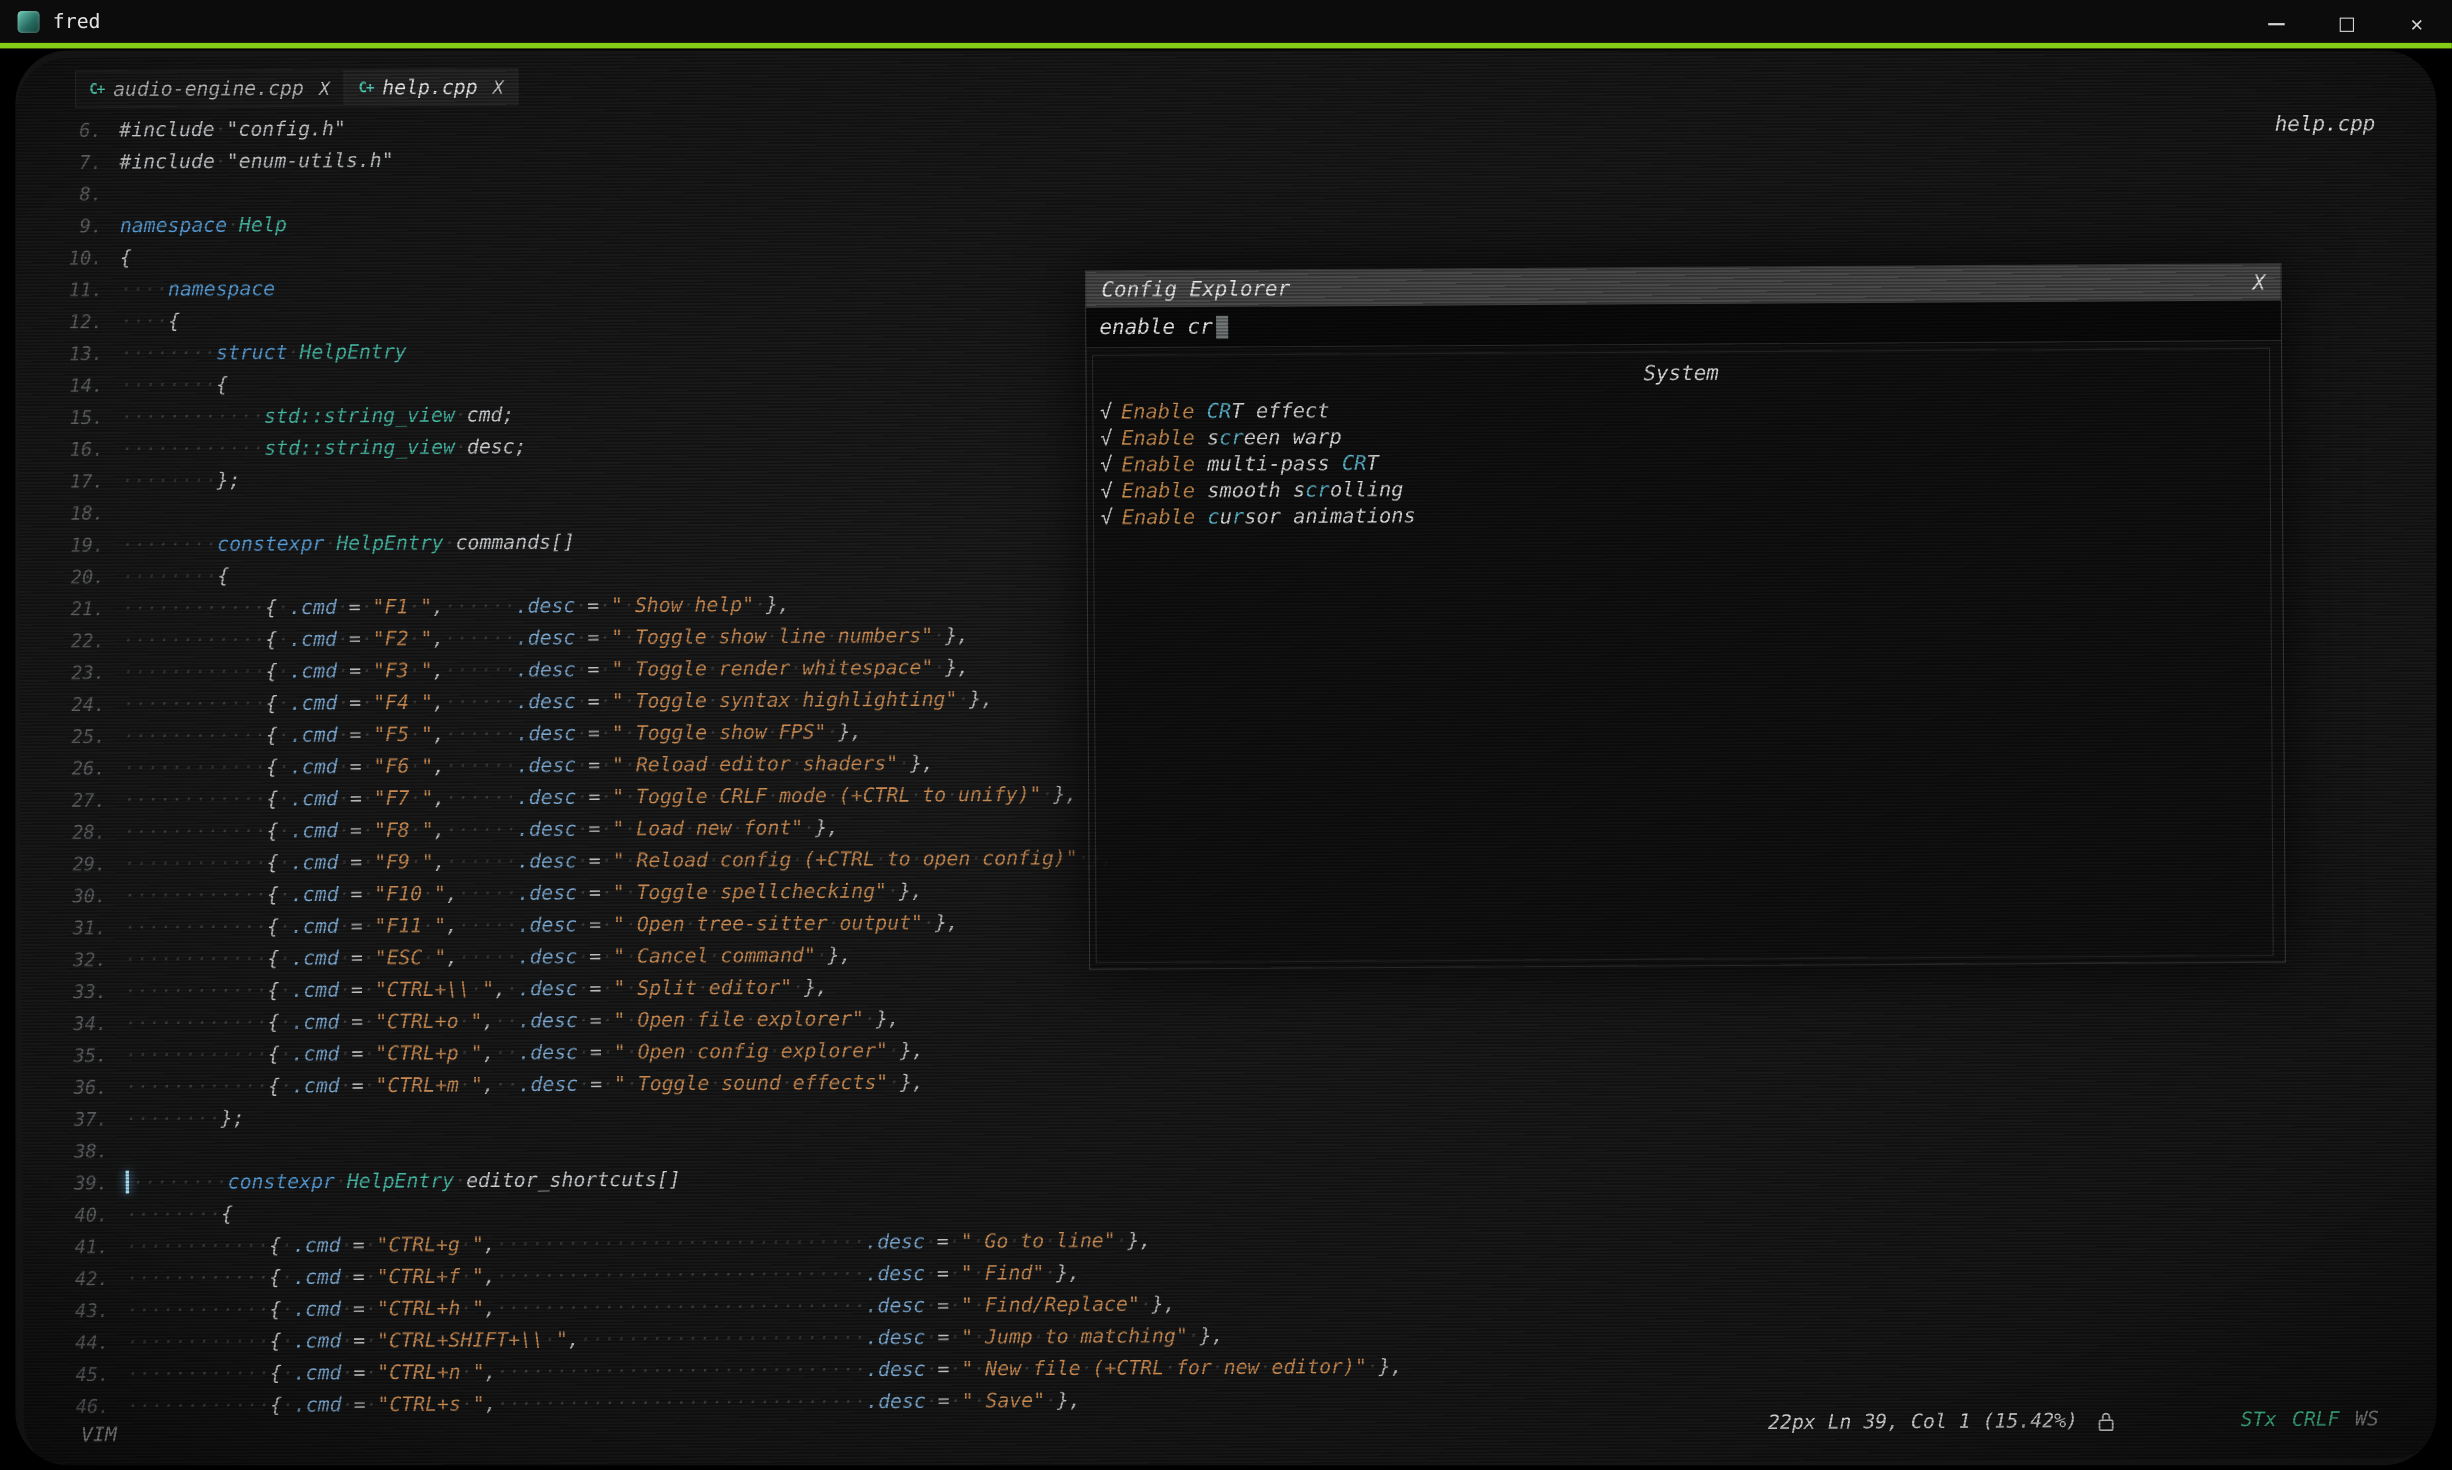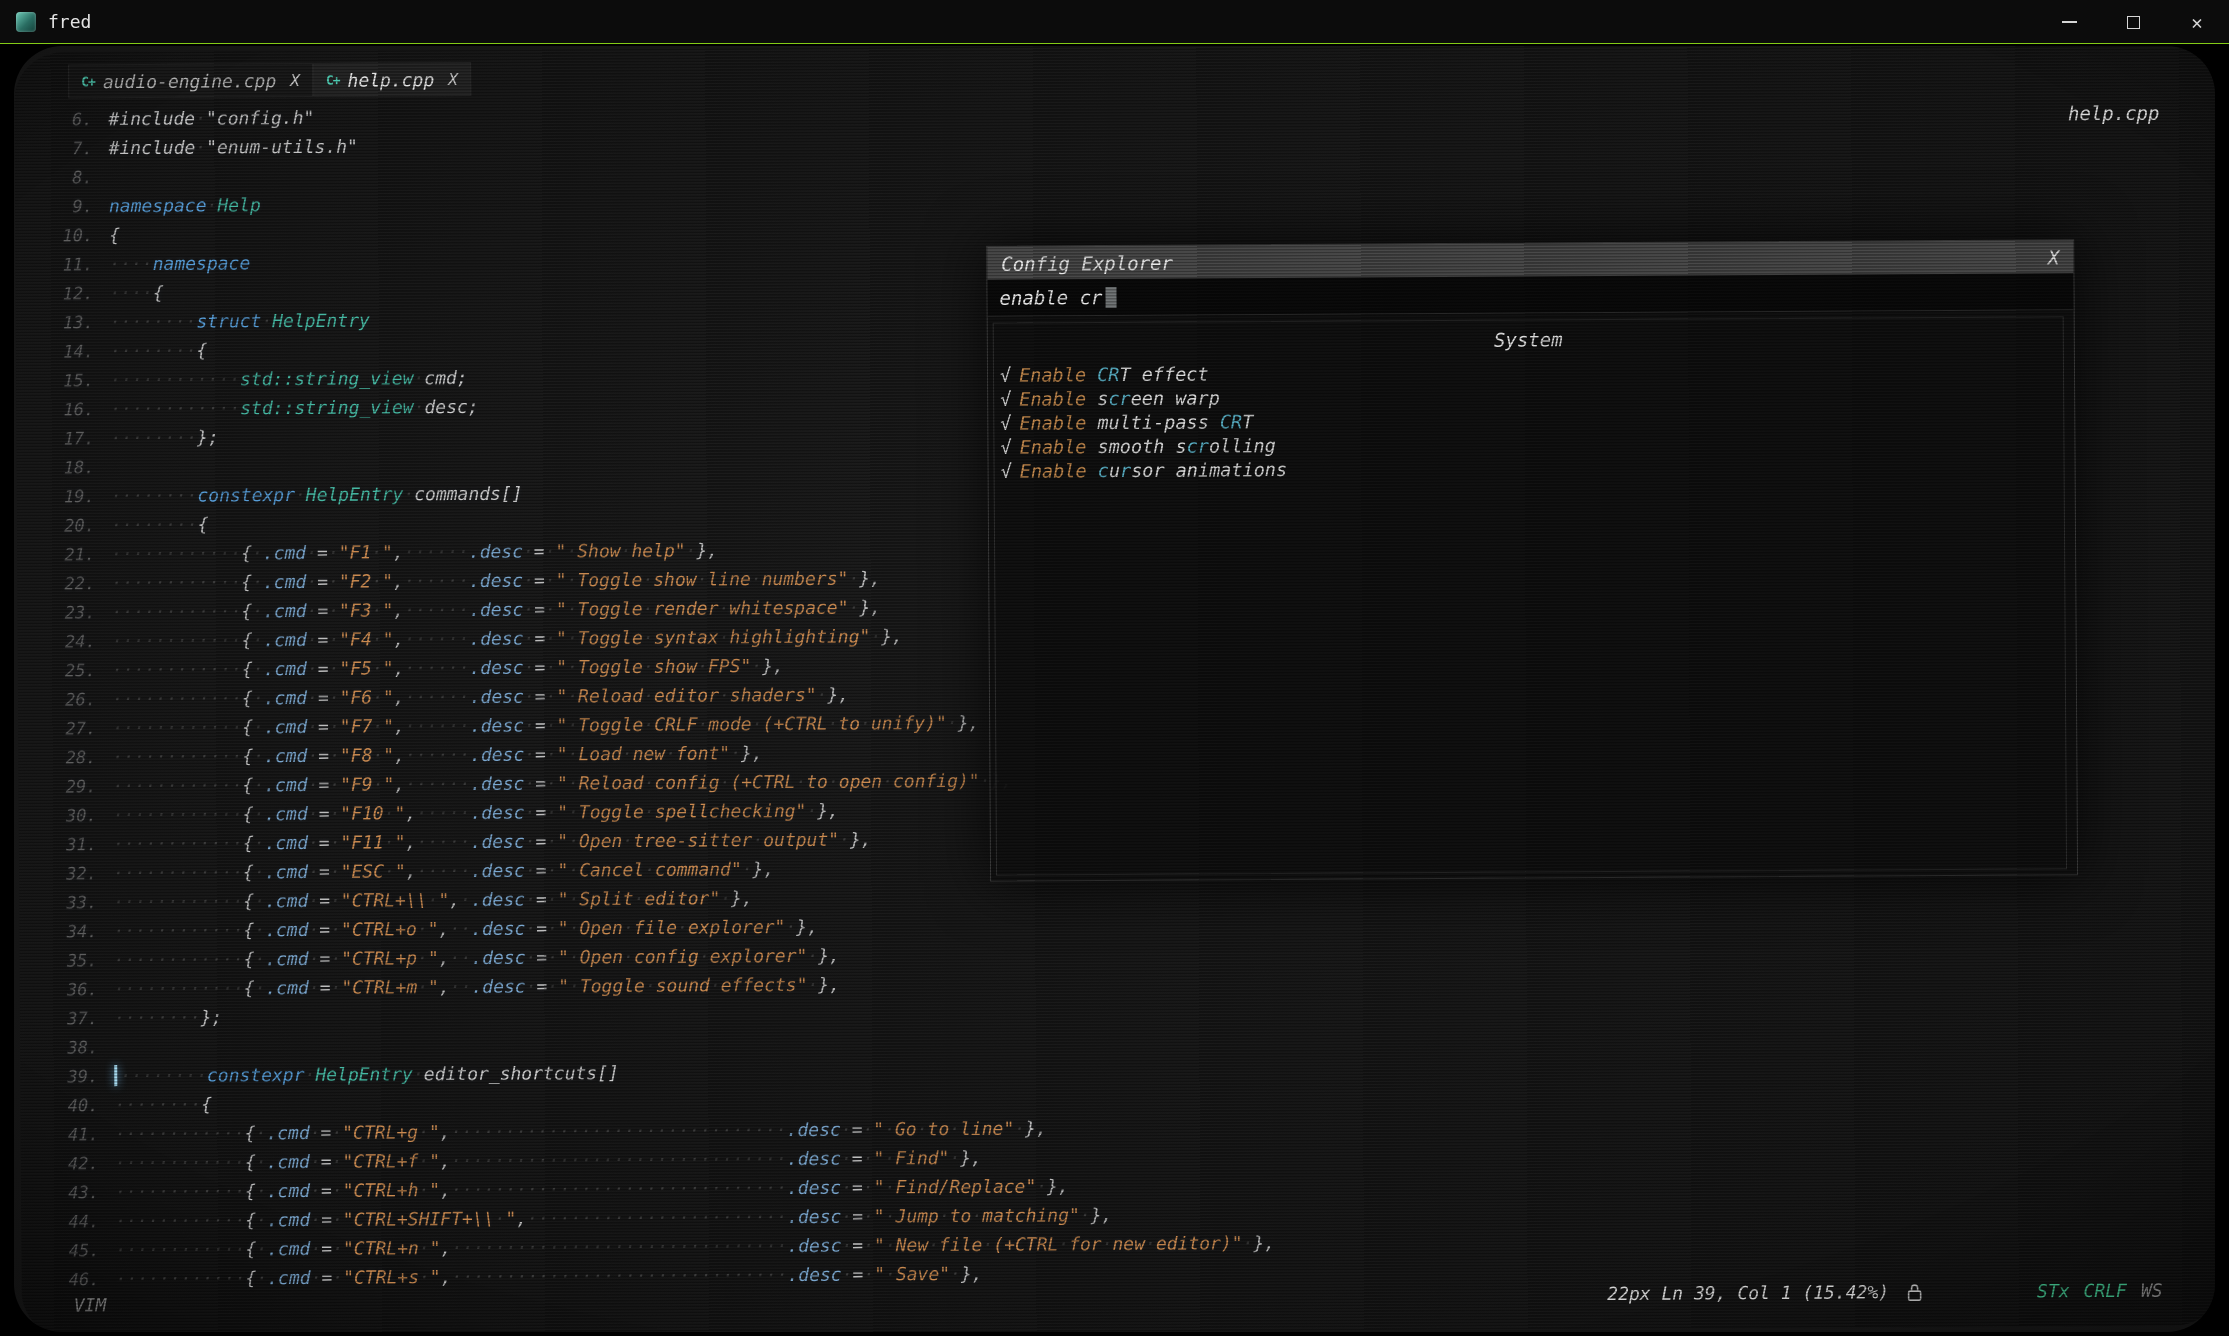--- a/index.html
+++ b/index.html
@@ -8,21 +8,21 @@
     width:2229px; height:1336px; background:#000;
     position:relative; overflow:hidden;
     font-family:"DejaVu Sans Mono", monospace;
   }
 
   
   .titlebar {
     position:absolute; top:0; left:0; right:0; height:44px;
     background:#0c0c0c; display:flex; align-items:center;
     padding-left:16px; box-sizing:border-box; z-index:50;
-    border-bottom:1px solid #84cc16;
+    border-bottom:5px solid #84cc16;
   }
   .app-icon {
     width:20px; height:20px; border-radius:4px; display:inline-block; margin-right:12px;
     background:linear-gradient(135deg,#6cc9b6 0%,#2a6e63 55%,#123e37 100%);
     box-shadow: inset 0 0 3px rgba(255,255,255,.35);
   }
   .app-title { color:#e3e3e3; font-size:18px; }
   .win-controls { position:absolute; right:0; top:0; height:44px; display:flex; }
   .win-btn { width:64px; height:44px; display:flex; align-items:center; justify-content:center; color:#d6d6d6; cursor:default; }
   .glyph-min { width:15px; height:2px; background:#d6d6d6; display:block; }

